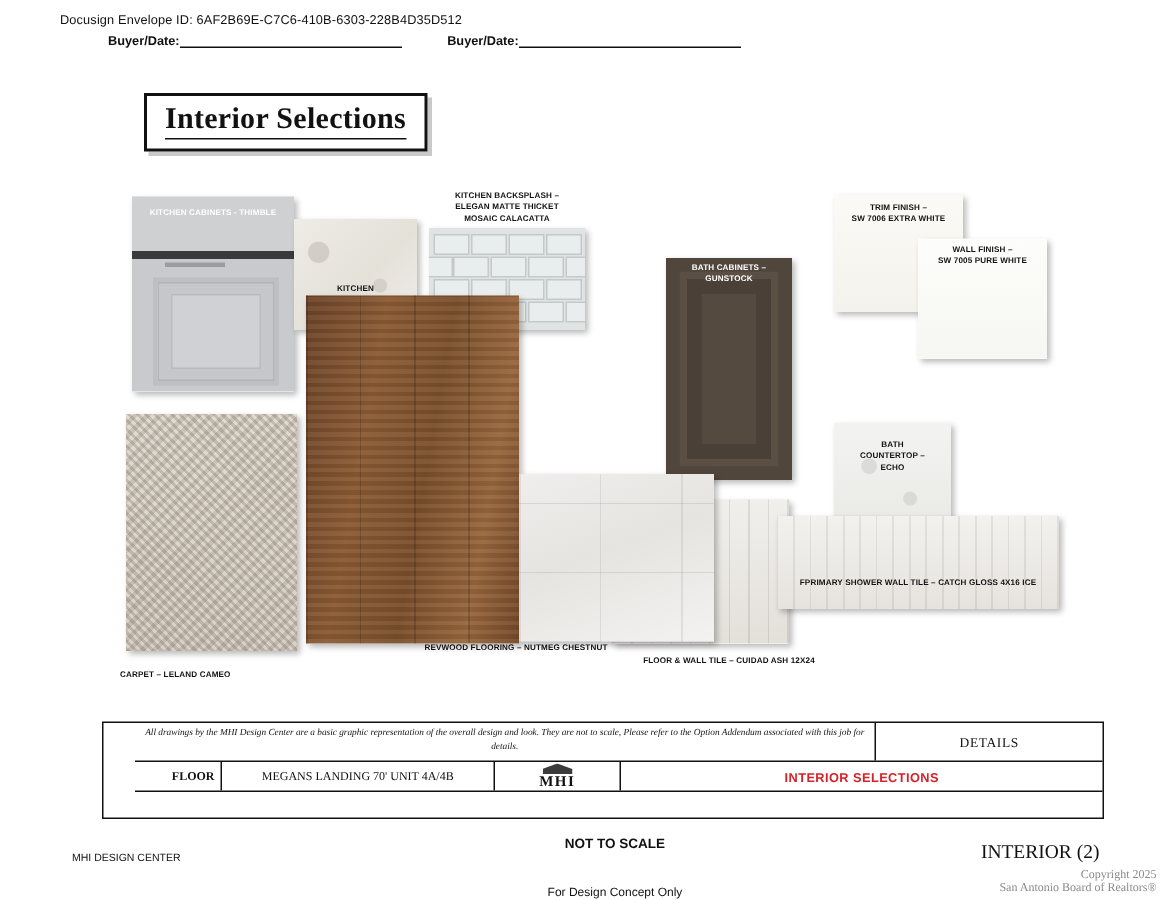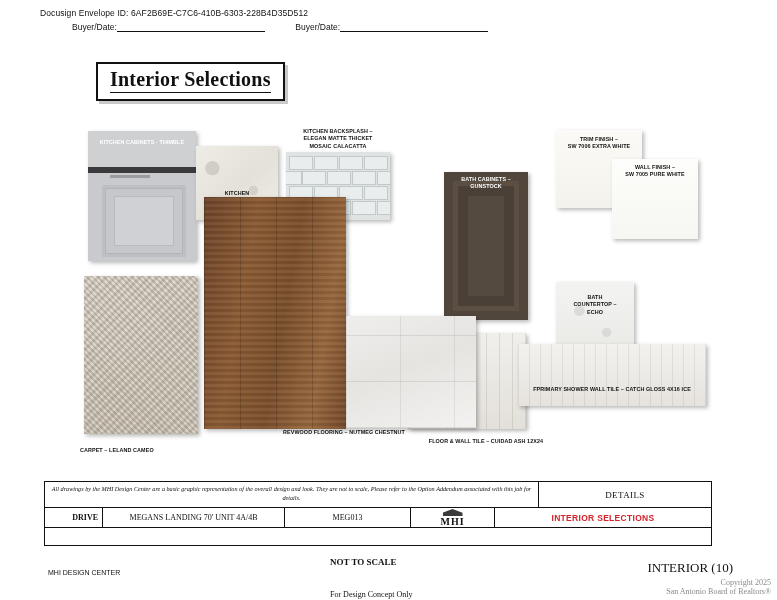--- a/index.html
+++ b/index.html
@@ -17,20 +17,21 @@
   .envelope{
     position:absolute;left:40px;top:8px;
     font-size:8.5px;color:#111;letter-spacing:0.1px;
   }
   .buyer-row{
     position:absolute;left:72px;top:22px;width:500px;
     font-size:8.5px;
   }
   .buyer{
     display:inline-block;
+    font-weight:bold;
   }
   .buyer .ul{
     display:inline-block;border-bottom:1px solid #111;
     width:148px;height:9px;vertical-align:bottom;
   }
   .buyer2{margin-left:28px;}
 
   
   .title-box{
     position:absolute;left:96px;top:62px;
@@ -177,23 +178,24 @@
   #lbl-floor{left:244px;top:429px;width:200px;}
   #lbl-fwtile{left:396px;top:438px;width:180px;}
   #lbl-carpet{left:80px;top:447px;width:120px;text-align:left;}
   #lbl-trim{left:556px;top:136px;width:86px;}
   #lbl-wall{left:612px;top:164px;width:86px;}
   #lbl-bcounter{left:556px;top:294px;width:78px;}
   #lbl-shower{left:522px;top:386px;width:180px;}
 
   
   .table{
-    position:absolute;left:44px;top:481px;width:668px;height:65px;
+    position:absolute;left:68px;top:481px;width:668px;height:65px;
     border:1.5px solid #111;
     box-sizing:border-box;
+    padding-left:21px;
   }
   .t-top{
     display:flex;height:26px;border-bottom:1px solid #111;box-sizing:border-box;
   }
   .t-note{
     flex:0 0 494px;border-right:1px solid #111;box-sizing:border-box;
     font-family:"Liberation Serif", serif;
     font-style:italic;font-size:6.2px;line-height:1.45;
     padding:3px 6px;text-align:center;color:#111;
   }
@@ -232,22 +234,22 @@
   .sel-cell{
     flex:1;display:flex;align-items:center;justify-content:center;
     color:#d4232a;font-weight:bold;font-size:8.5px;letter-spacing:.3px;
   }
 
   
   .foot-left{
     position:absolute;left:48px;top:569px;font-size:7px;color:#111;
   }
   .foot-center{
-    position:absolute;left:330px;top:556px;width:160px;text-align:left;
-    font-family:Liberation Serif, serif;font-size:9px;font-weight:bold;color:#111;
+    position:absolute;left:330px;top:556px;width:160px;text-align:center;
+    font-family:Liberation Sans, sans-serif;font-size:9px;font-weight:bold;color:#111;
     line-height:1.35;
   }
   .foot-center .sub{font-weight:normal;font-size:8px;margin-top:22px;}
   .foot-right{
     position:absolute;right:44px;top:560px;
     font-family:"Liberation Serif", serif;font-size:13px;color:#111;
   }
   .copyright{
     position:absolute;right:6px;top:578px;text-align:right;
     font-family:"Liberation Serif", serif;font-size:8px;color:#8a8a8a;line-height:1.15;
@@ -343,39 +345,36 @@
 
   <div class="swatch" id="shower"></div>
   <div class="lbl" id="lbl-shower">FPRIMARY SHOWER WALL TILE – CATCH GLOSS 4X16 ICE</div>
 
   <div class="table">
     <div class="t-top">
       <div class="t-note">All drawings by the MHI Design Center are a basic graphic representation of the overall design and look. They are not to scale, Please refer to the Option Addendum associated with this job for details.</div>
       <div class="t-details">DETAILS</div>
     </div>
     <div class="t-mid">
-      <div class="c-spec">DRIVE</div>
+      <div class="c-spec">FLOOR</div>
       <div class="c-a">
           <div class="cell">MEGANS LANDING 70' UNIT 4A/4B</div>
-        </div>
-      <div class="c-c">
-          <div class="cell">MEG013</div>
         </div>
       <div class="logo-cell">
         <div class="mark"></div>
         <div class="mhi">MHI</div>
       </div>
       <div class="sel-cell">INTERIOR SELECTIONS</div>
     </div>
   </div>
 
   <div class="foot-left">MHI DESIGN CENTER</div>
   <div class="foot-center">
     <div>NOT TO SCALE</div>
     <div class="sub">For Design Concept Only</div>
   </div>
-  <div class="foot-right">INTERIOR (10)</div>
+  <div class="foot-right">INTERIOR (2)</div>
   <div class="copyright">
     <div>Copyright 2025</div>
     <div class="l2">San Antonio Board of Realtors®</div>
   </div>
 
 </div>
 
 </body></html>

